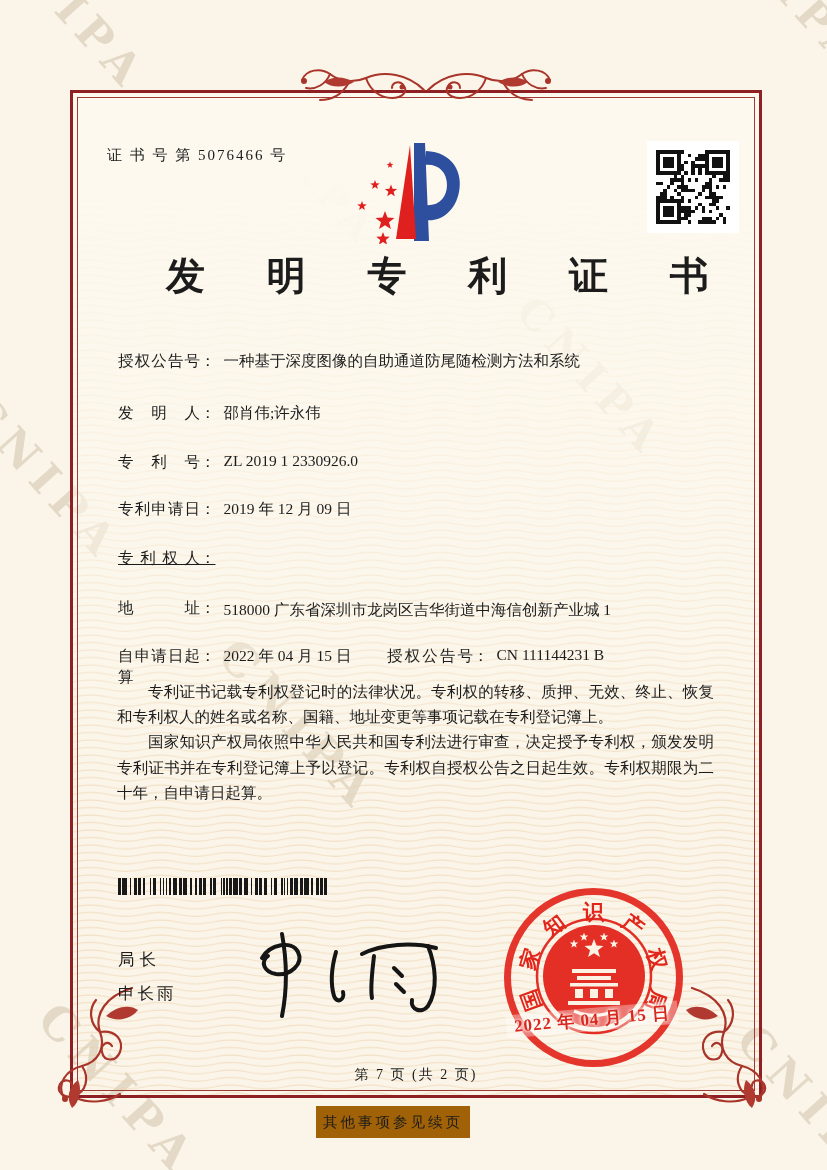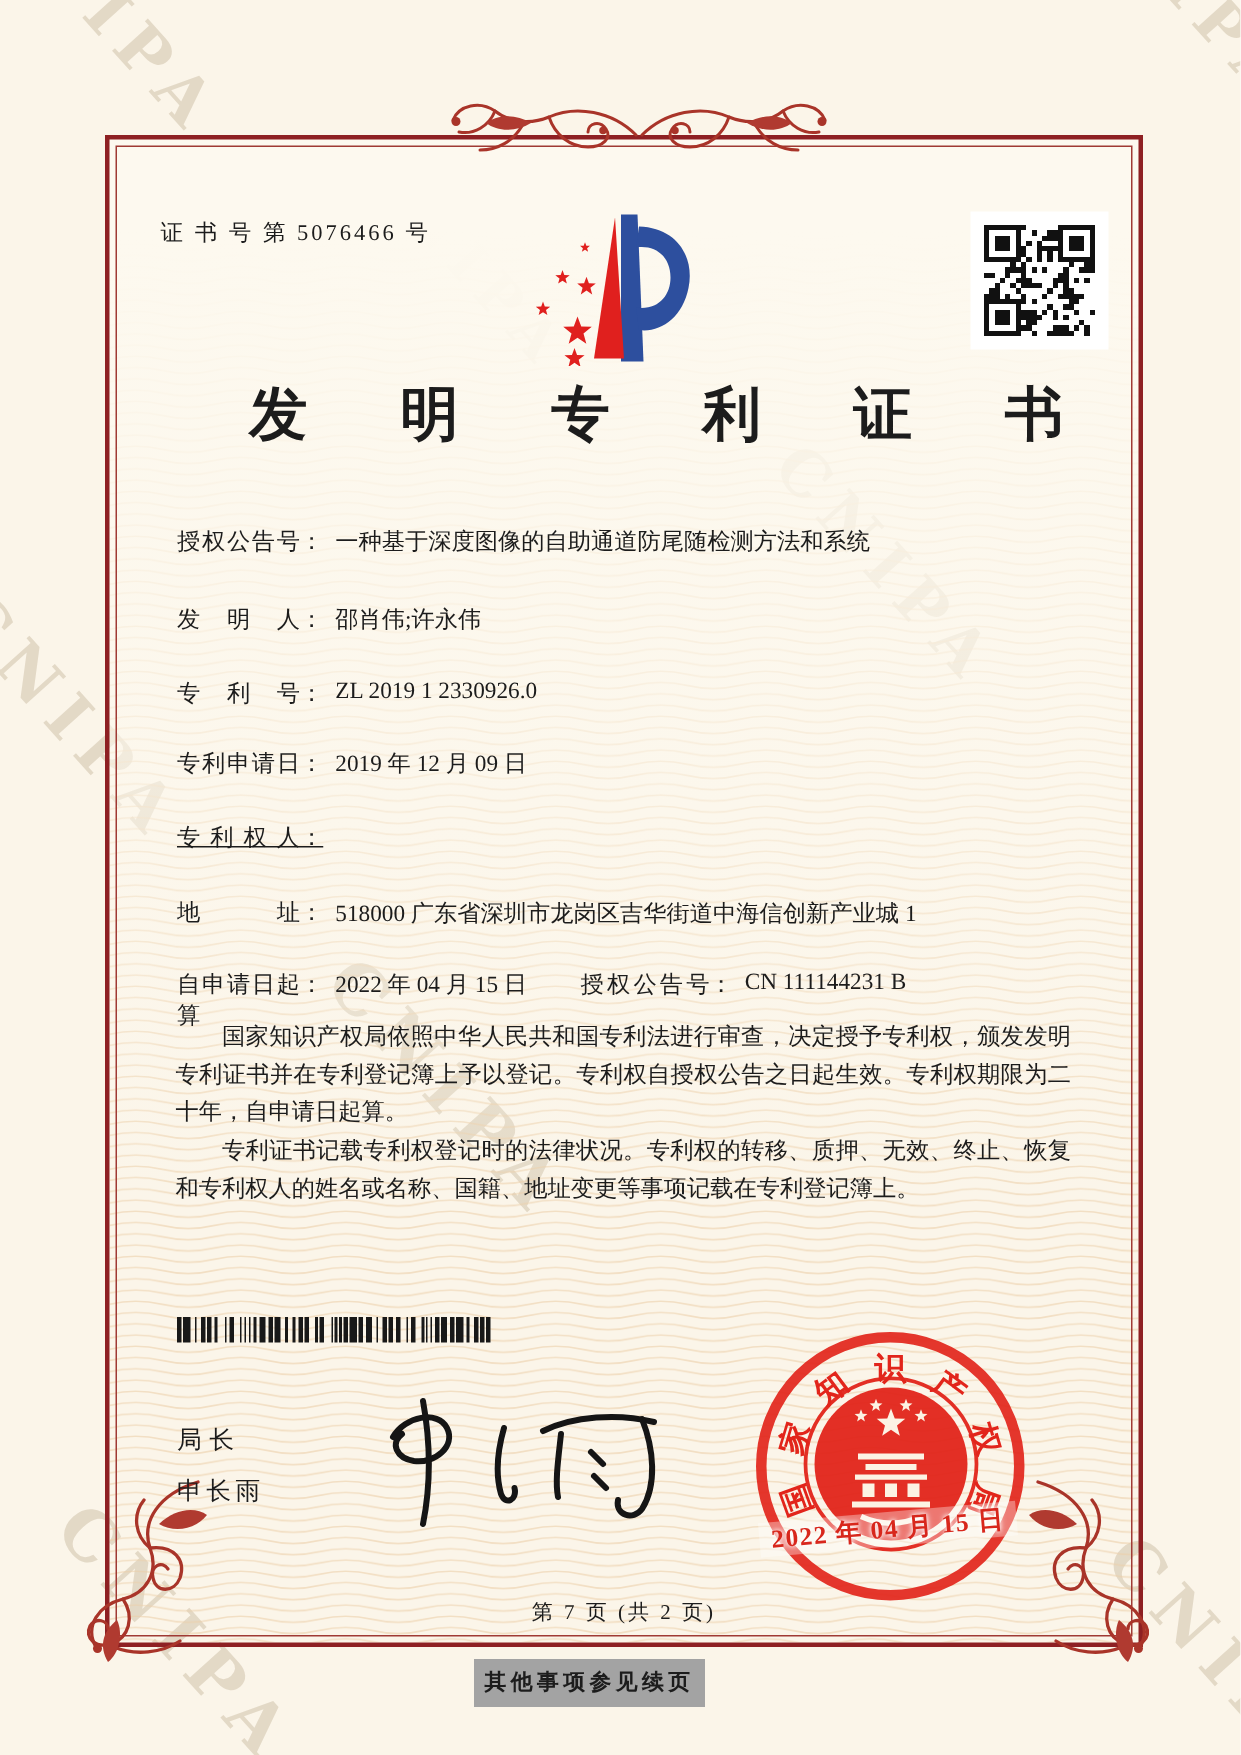--- a/index.html
+++ b/index.html
@@ -44,22 +44,22 @@
   .seal-ring{position:absolute;left:0;top:0;width:165px;height:165px;border:7px solid #e2251b;
              border-radius:50%;opacity:.92;}
   .seal-char{position:absolute;width:24px;height:24px;font-size:21px;font-weight:700;color:#e2251b;
              text-align:center;line-height:24px;font-family:"Liberation Serif",serif;}
   .seal-emblem{position:absolute;left:30px;top:28px;opacity:.95;}
   .seal-date{position:absolute;left:506px;top:1008px;width:172px;text-align:center;font-size:17px;
              color:#d8271c;letter-spacing:1px;transform:rotate(-5deg);font-weight:700;
              text-shadow:0 0 3px #fff,0 0 5px #fff;background:rgba(255,255,255,.35);}
   .page-info{position:absolute;left:266px;top:1066px;width:300px;text-align:center;font-size:14px;
              letter-spacing:2px;}
-  .cont-note{position:absolute;left:316px;top:1106px;width:154px;height:32px;background:#a3a3a3;
-             text-align:center;font-size:14.5px;line-height:32px;letter-spacing:3px;font-weight:bold;}
+  .cont-note{position:absolute;left:316px;top:1106px;width:154px;height:32px;background:#a16207;
+             text-align:center;font-size:14.5px;line-height:32px;letter-spacing:3px;}
   .orn{position:absolute;pointer-events:none;}
   .orn.tr{transform:scaleX(-1);}
 </style>
 </head>
 <body>
 
 <div class="page">
 
   <div class="wm" style="left:-32px;top:-18px;font-size:44px;">CNIPA</div>
   <div class="wm" style="left:222px;top:152px;font-size:37px;">CNIPA</div>
@@ -311,22 +311,22 @@
       <span class="colon">：</span>
     <span class="val">2022 年 04 月 15 日</span>
     <span class="grant-right">
       <span class="f-label" style="width:86px;">授权公告号</span>
         <span class="colon">：</span>
       <span class="val">CN 111144231 B</span>
     </span>
   </div>
 
   <div class="paras">
+    <p>专利证书记载专利权登记时的法律状况。专利权的转移、质押、无效、终止、恢复和专利权人的姓名或名称、国籍、地址变更等事项记载在专利登记簿上。</p>
     <p>国家知识产权局依照中华人民共和国专利法进行审查，决定授予专利权，颁发发明专利证书并在专利登记簿上予以登记。专利权自授权公告之日起生效。专利权期限为二十年，自申请日起算。</p>
-    <p>专利证书记载专利权登记时的法律状况。专利权的转移、质押、无效、终止、恢复和专利权人的姓名或名称、国籍、地址变更等事项记载在专利登记簿上。</p>
   </div>
 
   <div class="barcode" id="barcode">
       <div style="width: 2.9px; background: rgb(24, 24, 24);"></div>
       <div style="width: 1.45px; background: transparent;"></div>
       <div style="width: 4.35px; background: rgb(24, 24, 24);"></div>
       <div style="width: 2.9px; background: transparent;"></div>
       <div style="width: 1.45px; background: rgb(24, 24, 24);"></div>
       <div style="width: 2.9px; background: transparent;"></div>
       <div style="width: 2.9px; background: rgb(24, 24, 24);"></div>

